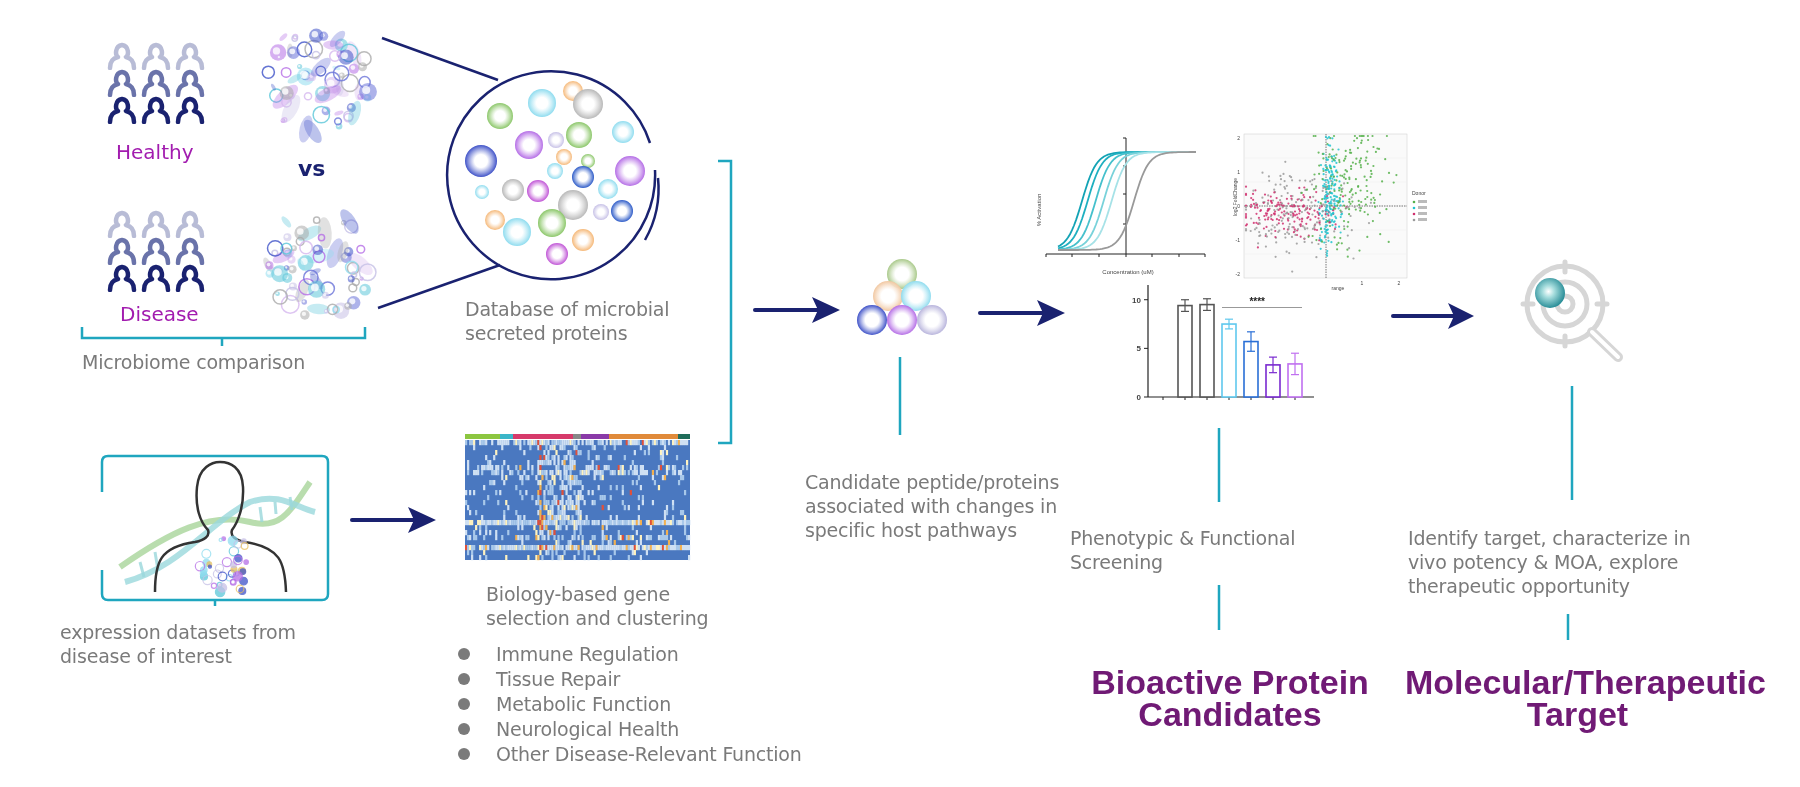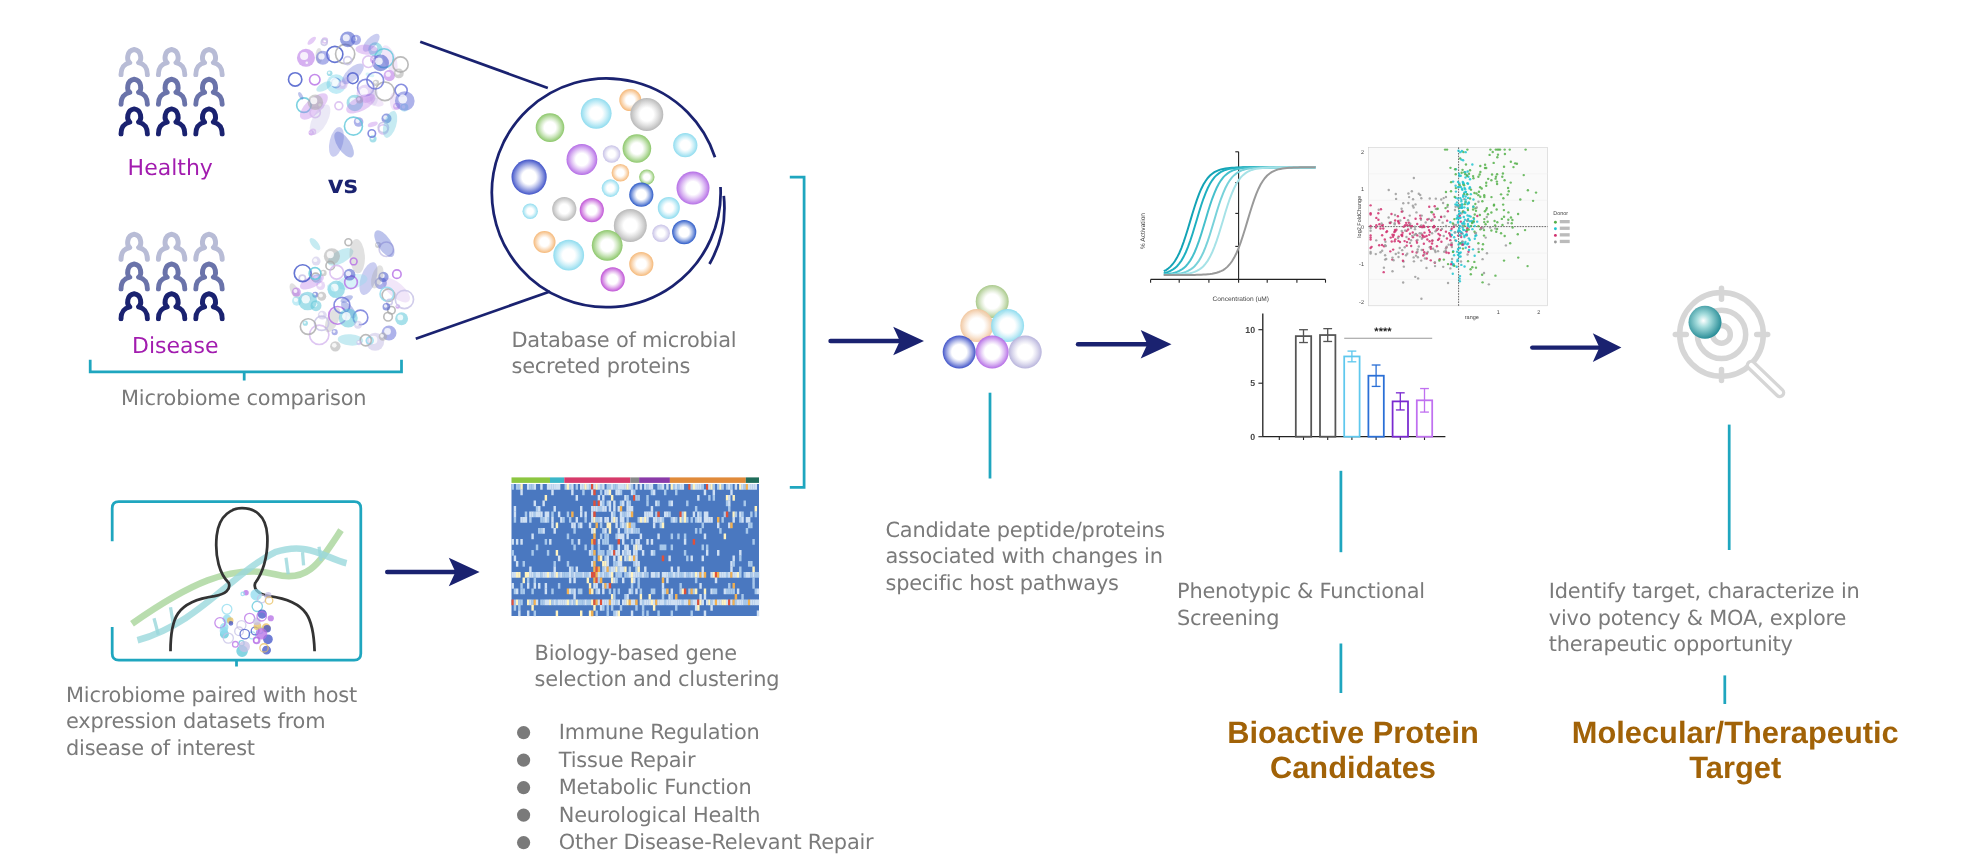--- a/index.html
+++ b/index.html
@@ -1,23 +1,23 @@
 <!DOCTYPE html>
 <html><head>
 <meta charset="utf-8">
 <style>
   html,body{margin:0;padding:0;background:#ffffff;}
   body{width:1800px;height:787px;position:relative;overflow:hidden;font-family:"DejaVu Sans","Liberation Sans",sans-serif;}
   .abs{position:absolute;}
   .gray-text{color:#7a7a7a;font-weight:normal;font-size:19px;line-height:24px;letter-spacing:-0.2px;}
   .black-text{color:#a21caf;font-size:20px;}
-  .purple-title{color:#a16207;font-family:"Liberation Sans",sans-serif;font-weight:bold;font-size:28px;line-height:32px;text-align:center;}
+  .purple-title{color:#701a75;font-family:"Liberation Sans",sans-serif;font-weight:bold;font-size:34px;line-height:32px;text-align:center;margin-top:16px;}
   .center{text-align:left;}
   svg{position:absolute;overflow:visible;}
-  .bullets{list-style:none;margin:12px;padding:0;}
+  .bullets{list-style:none;margin:0;padding:0;}
   .bullets li{position:relative;padding-left:38px;height:25px;}
   .bullets li .dot{position:absolute;left:0;top:6px;width:12px;height:12px;border-radius:50%;background:#7a7a7a;}
   .tiny{font-family:"Liberation Sans",sans-serif;font-size:6px;fill:#444;}
 </style>
 </head>
 <body>
 
 <svg width="1800" height="787" style="left:0;top:0;">
 
   <line x1="382" y1="38" x2="498" y2="80" stroke="#1a2270" stroke-width="2.5"></line>
@@ -289,21 +289,21 @@
     <circle cx="46.730324518845855" cy="27.93085852070427" r="7.327507716049383" fill="#aaaaaa" opacity="0.55"></circle>
     <circle cx="45.26482297563598" cy="26.465356977494395" r="3.2973784722222224" fill="#fff" opacity="0.8"></circle>
     <circle cx="93.06480533331523" cy="101.04181008357872" r="3.785558127572017" fill="#aaaaaa" opacity="0.55"></circle>
     <circle cx="92.30769370780084" cy="100.28469845806433" r="1.7035011574074077" fill="#fff" opacity="0.8"></circle>
     <circle cx="14.406483315590258" cy="60.4197057616975" r="4.067682613168724" fill="#b56ee6" opacity="0.55"></circle>
     <circle cx="13.592946792956512" cy="59.60616923906375" r="1.830457175925926" fill="#fff" opacity="0.8"></circle>
     <circle cx="96.26539222732299" cy="73.8775281565211" r="3.5072145061728395" fill="#3f52c8" opacity="0.55"></circle>
     <circle cx="95.56394932608842" cy="73.17608525528652" r="1.5782465277777777" fill="#fff" opacity="0.8"></circle>
   </svg>
 
-<div class="abs gray-text" style="left:82px;top:350px;margin-left:28px;">Microbiome comparison</div>
+<div class="abs gray-text" style="left:82px;top:350px;">Microbiome comparison</div>
 
 <svg width="240" height="240" style="left:440px;top:60px;" viewBox="0 0 240 240">
   <defs>
     <radialGradient id="sph" cx="50%" cy="50%" r="50%">
       <stop offset="0%" stop-color="#ffffff"></stop>
       <stop offset="45%" stop-color="#ffffff" stop-opacity="0.9"></stop>
       <stop offset="100%" stop-color="#ffffff" stop-opacity="0"></stop>
     </radialGradient>
   <radialGradient id="g-green" cx="50%" cy="50%" r="50%">
         <stop offset="0%" stop-color="#ffffff"></stop>
@@ -443,21 +443,20 @@
       <circle cx="144.6508487654321" cy="93.92146776406035" r="3.3552340534979423" fill="none" stroke="#e8c060" stroke-width="1.2" opacity="0.75"></circle>
       <circle cx="113.98062414266118" cy="133.7863297325103" r="2.588333762002743" fill="none" stroke="#b56ee6" stroke-width="1.2" opacity="0.75"></circle>
       <circle cx="137.92716906721537" cy="108.2821073388203" r="4.251088820301783" fill="none" stroke="#b56ee6" stroke-width="1.2" opacity="0.75"></circle>
       <circle cx="122.20036008230453" cy="135.7267018175583" r="4.465412808641975" fill="#c6c0e6" stroke="#c6c0e6" stroke-width="1.2" opacity="0.75"></circle>
       <circle cx="120.6582218792867" cy="87.9565329218107" r="1.556923010973937" fill="none" stroke="#8fdcef" stroke-width="1.2" opacity="0.75"></circle>
       <circle cx="107.52914951989025" cy="128.10431670096023" r="4.610495970507545" fill="none" stroke="#c6c0e6" stroke-width="1.2" opacity="0.75"></circle>
       <circle cx="132.96746399176953" cy="130.04350994513032" r="2.359156378600823" fill="none" stroke="#b56ee6" stroke-width="1.2" opacity="0.75"></circle>
     </g>
 </svg>
 <div class="abs gray-text center" style="left:60px;top:620px;width:330px;">
-  <div>Microbiome paired with host</div>
   <div>expression datasets from</div>
   <div>disease of interest</div>
 </div>
 
 <svg id="heatmap" width="225" height="130" style="left:465px;top:434px;">
     <rect x="0" y="0" width="35" height="5" fill="#8cc640"></rect>
     <rect x="35" y="0" width="13" height="5" fill="#3bb6c8"></rect>
     <rect x="48" y="0" width="60" height="5" fill="#d63a6a"></rect>
     <rect x="108" y="0" width="8" height="5" fill="#888"></rect>
     <rect x="116" y="0" width="28" height="5" fill="#8a3aa8"></rect>
@@ -1314,21 +1313,21 @@
 
 <div class="abs gray-text" style="left:486px;top:582px;">
   <div>Biology-based gene</div>
   <div>selection and clustering</div>
 </div>
 <ul class="bullets abs gray-text" style="left:458px;top:642px;">
   <li><span class="dot"></span><span>Immune Regulation</span></li>
   <li><span class="dot"></span><span>Tissue Repair</span></li>
   <li><span class="dot"></span><span>Metabolic Function</span></li>
   <li><span class="dot"></span><span>Neurological Health</span></li>
-  <li><span class="dot"></span><span>Other Disease-Relevant Repair</span></li>
+  <li><span class="dot"></span><span>Other Disease-Relevant Function</span></li>
 </ul>
 
 <svg id="cluster" width="100" height="85" style="left:852px;top:258px;" viewBox="0 0 100 85">
     <defs>
       <radialGradient id="cg0" cx="50%" cy="50%" r="50%">
         <stop offset="0%" stop-color="#ffffff"></stop>
         <stop offset="45%" stop-color="#ffffff" stop-opacity="0.8"></stop>
         <stop offset="100%" stop-color="#a9c98a"></stop>
       </radialGradient>
       <radialGradient id="cg1" cx="50%" cy="50%" r="50%">

